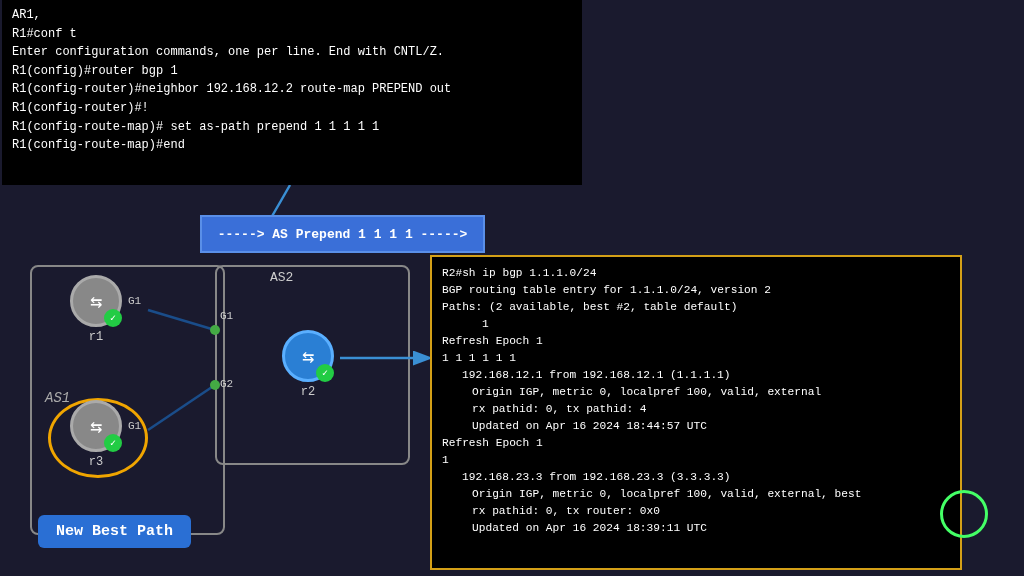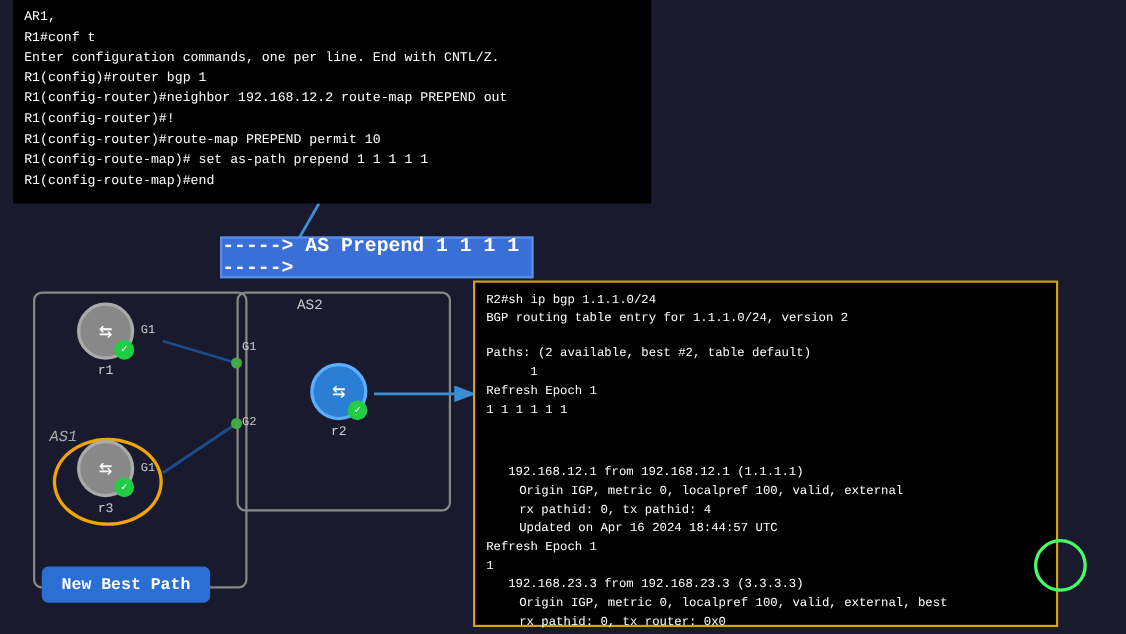--- a/index.html
+++ b/index.html
@@ -9,21 +9,21 @@
       background: #1a1a2e;
       font-family: 'Courier New', monospace;
       overflow: hidden;
       position: relative;
     }
 
     
     .terminal-top {
       position: absolute;
       top: 0;
-      left: 12px;
+      left: 2px;
       width: 580px;
       height: 185px;
       background: #000;
       color: #fff;
       font-size: 12px;
       line-height: 1.55;
       padding: 6px 10px;
       z-index: 10;
     }
 
@@ -44,21 +44,21 @@
       top: 215px;
       left: 200px;
       width: 285px;
       height: 38px;
       background: #3a6fd8;
       border: 2px solid #5a8fe8;
       display: flex;
       align-items: center;
       justify-content: center;
       color: #fff;
-      font-size: 18px;
+      font-size: 13px;
       font-weight: bold;
       z-index: 20;
     }
 
     
     .as1-box {
       position: absolute;
       top: 265px;
       left: 30px;
       width: 195px;
@@ -253,21 +253,20 @@
 </head>
 <body>
 
 <div class="terminal-top">
   <div>AR1,</div>
   <div>R1#conf t</div>
   <div>Enter configuration commands, one per line.  End with CNTL/Z.</div>
   <div>R1(config)#router bgp 1</div>
   <div>R1(config-router)#neighbor 192.168.12.2 route-map PREPEND out</div>
   <div>R1(config-router)#!</div>
-  <div>R1(config-router)#route-map PREPEND permit 10</div>
   <div>R1(config-route-map)# set as-path prepend 1 1 1 1 1</div>
   <div>R1(config-route-map)#end</div>
 </div>
 
 <div class="diagram-area"></div>
 
 <div class="prepend-banner">
   <span>-----&gt; AS Prepend 1 1 1 1 -----&gt;</span>
 </div>
 
@@ -308,25 +307,25 @@
 <div class="port-label" style="top: 378px; left: 220px;">G2</div>
 <div class="port-label" style="top: 420px; left: 128px;">G1</div>
 
 <div class="new-best-path">
   <span>New Best Path</span>
 </div>
 
 <div class="terminal-right">
   <div style="color:#fff;">R2#sh ip bgp 1.1.1.0/24</div>
   <div style="color:#fff;">BGP routing table entry for 1.1.1.0/24, version 2</div>
-  <div style="color:#fff;margin-top:15px;">Paths: (2 available, best #2, table default)</div>
+  <div style="color:#fff;">Paths: (2 available, best #2, table default)</div>
   <div style="color:#fff; padding-left: 40px;">       1</div>
   <div style="color:#fff;">  Refresh Epoch 1</div>
   <div style="color:#fff;">  1 1 1 1 1 1</div>
-  <div style="color:#fff; padding-left: 20px; margin-top: 40px;">    192.168.12.1 from 192.168.12.1 (1.1.1.1)</div>
+  <div style="color:#fff; padding-left: 20px;">    192.168.12.1 from 192.168.12.1 (1.1.1.1)</div>
   <div style="color:#fff; padding-left: 30px;">      Origin IGP, metric 0, localpref 100, valid, external</div>
   <div style="color:#fff; padding-left: 30px;">      rx pathid: 0, tx pathid: 4</div>
   <div style="color:#fff; padding-left: 30px;">      Updated on Apr 16 2024 18:44:57 UTC</div>
   <div style="color:#fff;">  Refresh Epoch 1</div>
   <div style="color:#fff;">  1</div>
   <div style="color:#fff; padding-left: 20px;">    192.168.23.3 from 192.168.23.3 (3.3.3.3)</div>
   <div style="color:#fff; padding-left: 30px;">      Origin IGP, metric 0, localpref 100, valid, external, best</div>
   <div style="color:#fff; padding-left: 30px;">      rx pathid: 0, tx router: 0x0</div>
   <div style="color:#fff; padding-left: 30px;">      Updated on Apr 16 2024 18:39:11 UTC</div>
 </div>

